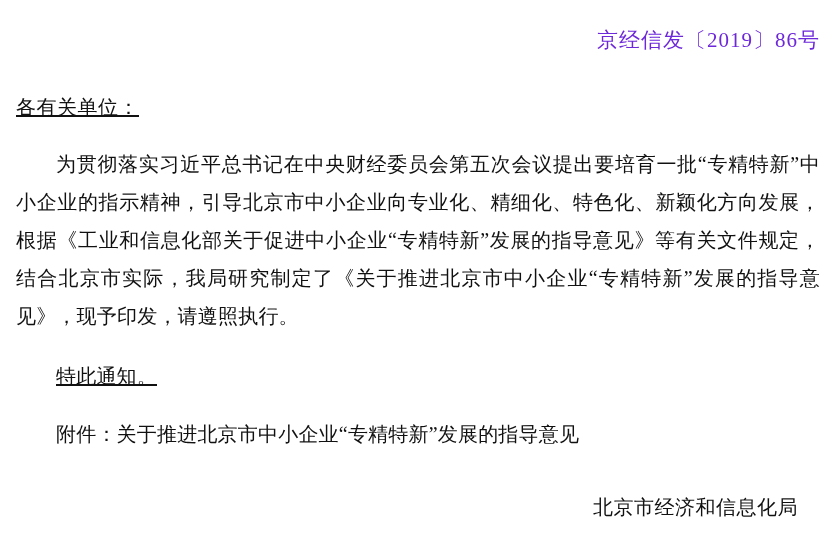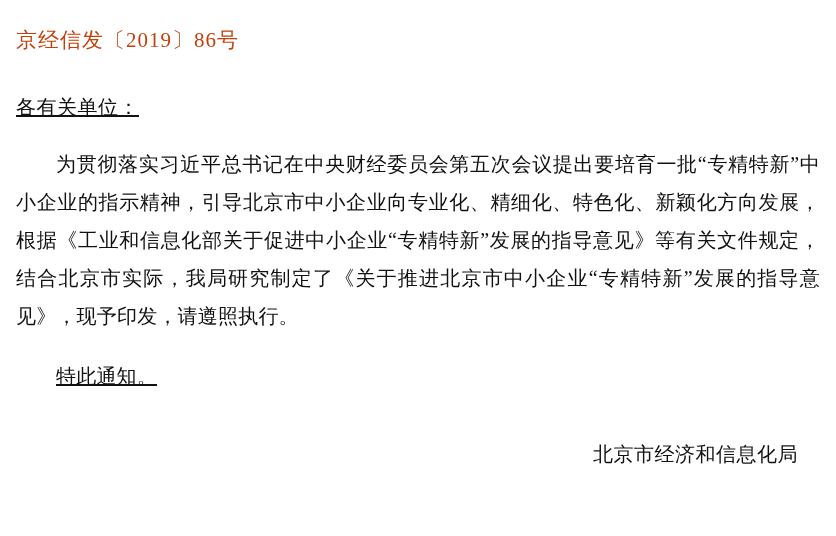--- a/index.html
+++ b/index.html
@@ -16,26 +16,26 @@
   }
   .page {
     position: relative;
     width: 836px;
     height: 536px;
     box-sizing: border-box;
     padding: 0 16px;
     background: #ffffff;
   }
   .doc-number {
-    text-align: left;
+    text-align: right;
     font-size: 21px;
     letter-spacing: 1px;
     margin-top: 26px;
     margin-bottom: 0;
-    color: #c2410c;
+    color: #6d28d9;
   }
   .recipient {
     font-size: 20px;
     margin-top: 40px;
     letter-spacing: 0.5px;
     color: #111111;
     text-decoration: underline;
   }
   .body-para {
     font-size: 20px;
@@ -73,16 +73,17 @@
 <div class="page">
 
   <div class="doc-number">京经信发〔2019〕86号</div>
 
   <div class="recipient">各有关单位：</div>
 
   <div class="body-para">为贯彻落实习近平总书记在中央财经委员会第五次会议提出要培育一批“专精特新”中小企业的指示精神，引导北京市中小企业向专业化、精细化、特色化、新颖化方向发展，根据《工业和信息化部关于促进中小企业“专精特新”发展的指导意见》等有关文件规定，结合北京市实际，我局研究制定了《关于推进北京市中小企业“专精特新”发展的指导意见》，现予印发，请遵照执行。</div>
 
   <div class="body-para short">特此通知。</div>
 
+  <div class="attachment">附件：关于推进北京市中小企业“专精特新”发展的指导意见</div>
 
   <div class="signature">北京市经济和信息化局</div>
 
 </div>
 
 </body></html>

